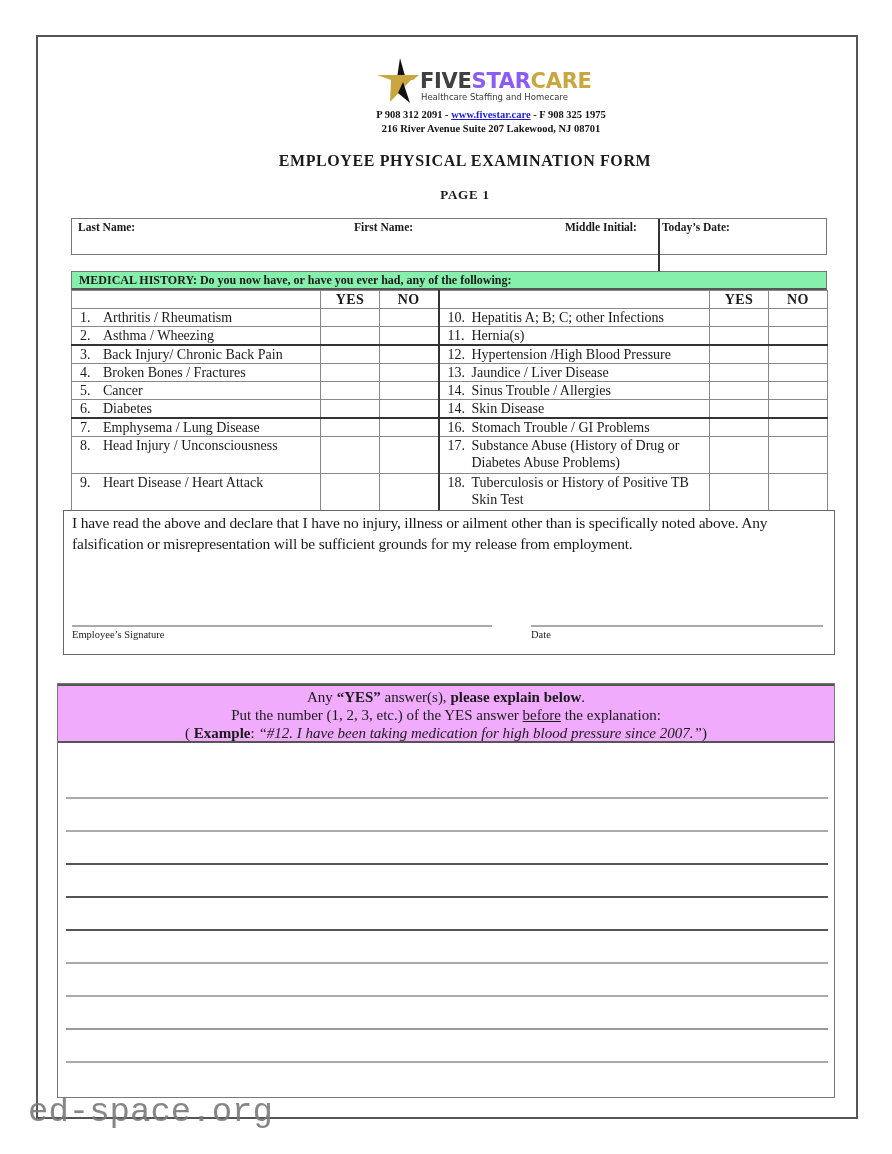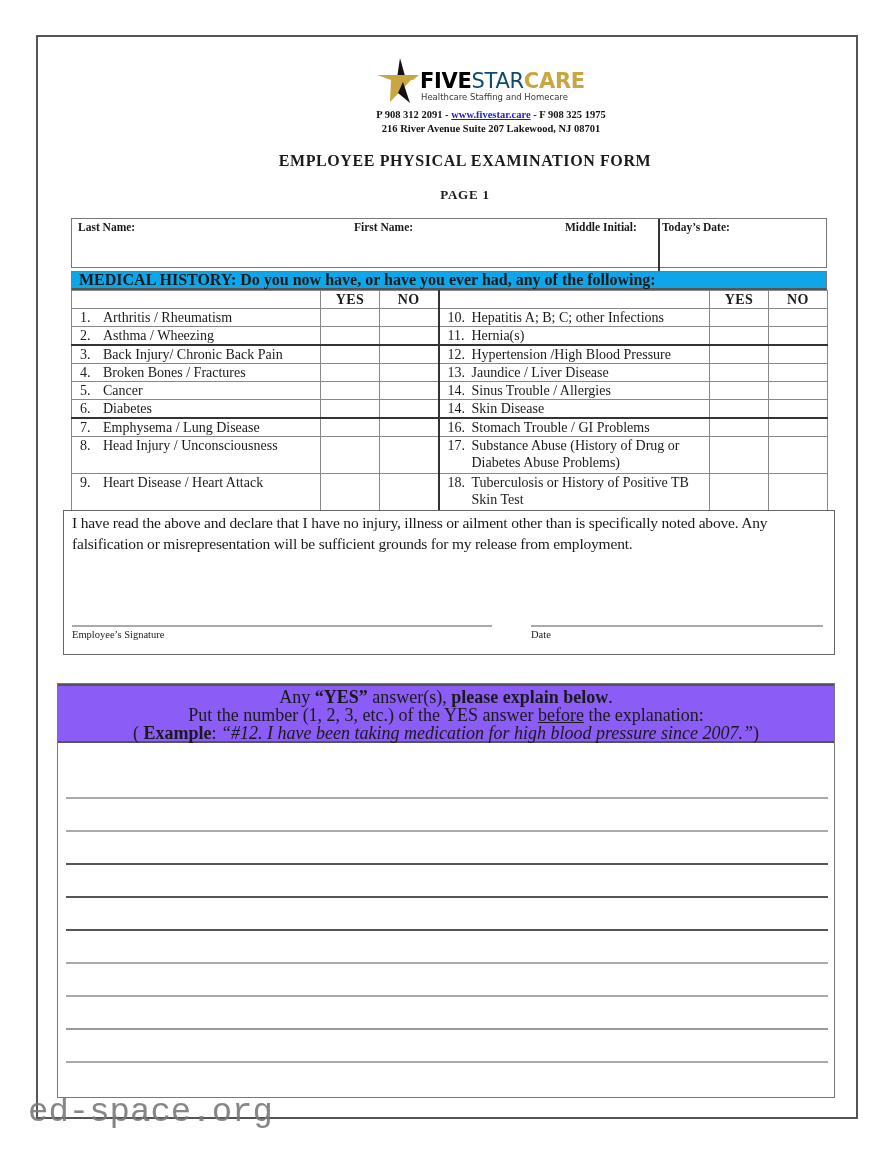--- a/index.html
+++ b/index.html
@@ -8,61 +8,61 @@
 
   .page-frame {
     position: absolute; left: 36px; top: 35px; width: 822px; height: 1084px;
     border: 2px solid #555; border-right-width: 2px; border-bottom-width: 2px;
   }
 
   
   .logo { position: absolute; left: 377px; top: 58px; width: 210px; height: 50px; }
   .logo-star { position: absolute; left: 0; top: 0; width: 42px; height: 46px; }
   .logo-text { position: absolute; left: 43px; top: 12px; font-family: "DejaVu Sans", sans-serif; font-size: 21px; font-weight: bold; letter-spacing: -0.3px; line-height: 22px; }
-  .logo-text .five { color: #000000; }
-  .logo-text .star { color: #0c4a6e; font-weight: normal; }
+  .logo-text .five { color: #404040; }
+  .logo-text .star { color: #8b5cf6; font-weight: bold; }
   .logo-text .care { color: #c9a640; }
   .logo-tag { position: absolute; left: 44px; top: 34px; font-family: "DejaVu Sans", sans-serif; font-size: 8.5px; color: #3a3a3a; white-space: nowrap; }
 
   .contact { position: absolute; left: 0; width: 892px; text-align: center; font-size: 10.5px; font-weight: bold; color: #111; }
   .contact.line1 { top: 109px; left: 45px; width: 892px; }
   .contact.line2 { top: 123px; left: 45px; }
   .contact a { color: #1a1ad6; text-decoration: underline; }
 
   .title { position: absolute; top: 152px; left: 0; width: 930px; text-align: center; font-size: 16px; font-weight: bold; letter-spacing: 0.6px; }
   .subtitle { position: absolute; top: 187px; left: 0; width: 930px; text-align: center; font-size: 13px; font-weight: bold; letter-spacing: 0.8px; }
 
   
-  .name-box { position: absolute; left: 71px; top: 218px; width: 756px; height: 50px; border: 1px solid #777; }
+  .name-box { position: absolute; left: 71px; top: 218px; width: 756px; height: 37px; border: 1px solid #777; }
   .name-box .divider { position: absolute; left: 586px; top: 0; width: 2px; height: 54px; background: #333; }
   .field-label { position: absolute; top: 2px; font-size: 11.5px; font-weight: bold; white-space: nowrap; }
 
   
-  .mh-header { position: absolute; left: 71px; top: 271px; width: 756px; height: 19px; background: #0ea5e9; border: 1px solid #777; border-bottom: 2px solid #555; font-size: 16px; font-weight: bold; line-height: 16px; padding-left: 7px; white-space: nowrap; }
+  .mh-header { position: absolute; left: 71px; top: 271px; width: 756px; height: 19px; background: #86efac; border: 1px solid #777; border-bottom: 2px solid #555; font-size: 12px; font-weight: bold; line-height: 16px; padding-left: 7px; white-space: nowrap; }
 
   
   .mh-table { position: absolute; left: 71px; top: 290px; width: 756px; border-collapse: collapse; table-layout: fixed; font-size: 14px; }
   .mh-table td { border: 1px solid #888; vertical-align: top; padding: 0 0 0 8px; line-height: 17px; }
   .mh-table td.chk { padding: 0; }
   .mh-table td.mid-sep { border-left: 2px solid #333; }
   .mh-table tr.head td { height: 17px; font-weight: bold; text-align: center; padding: 0; font-size: 14px; letter-spacing: 0.5px; margin-left: 28px; }
   .mh-table tr.thick td { border-top: 2px solid #333; }
   .cond { display: flex; }
   .cond .num { width: 23px; flex: 0 0 23px; }
   .cond .num-r { width: 24px; flex: 0 0 24px; }
 
   
   .decl-box { position: absolute; left: 63px; top: 510px; width: 772px; height: 145px; border: 1px solid #666; padding-left: 42px; }
   .decl-text { position: absolute; left: 8px; top: 2px; width: 760px; font-size: 15.5px; line-height: 20.5px; letter-spacing: -0.2px; }
   .sig-line { position: absolute; top: 114px; height: 2px; background: #aaa; }
   .sig-label { position: absolute; top: 118px; font-size: 10.5px; }
 
   
   .exp-box { position: absolute; left: 57px; top: 683px; width: 778px; height: 415px; border: 1px solid #777; }
-  .exp-head { position: absolute; left: 0; top: 0; width: 776px; height: 59px; background: #8b5cf6; border-bottom: 2px solid #555; border-top: 2px solid #555; text-align: center; font-size: 18px; line-height: 18px; padding-top: 2px; }
+  .exp-head { position: absolute; left: 0; top: 0; width: 776px; height: 59px; background: #f0abfc; border-bottom: 2px solid #555; border-top: 2px solid #555; text-align: center; font-size: 15px; line-height: 18px; padding-top: 2px; }
   .exp-head b { font-weight: bold; }
   .exp-head u { text-decoration: underline; }
   .exp-head i { }
   .exp-line { position: absolute; left: 8px; width: 762px; height: 2px; }
 
   .watermark { position: absolute; left: 28px; top: 1093px; font-family: "Liberation Mono", "DejaVu Sans Mono", monospace; font-size: 34px; color: #7a7a7a; letter-spacing: 0px; opacity: 0.9; }
 </style>
 </head>
 <body>
 

